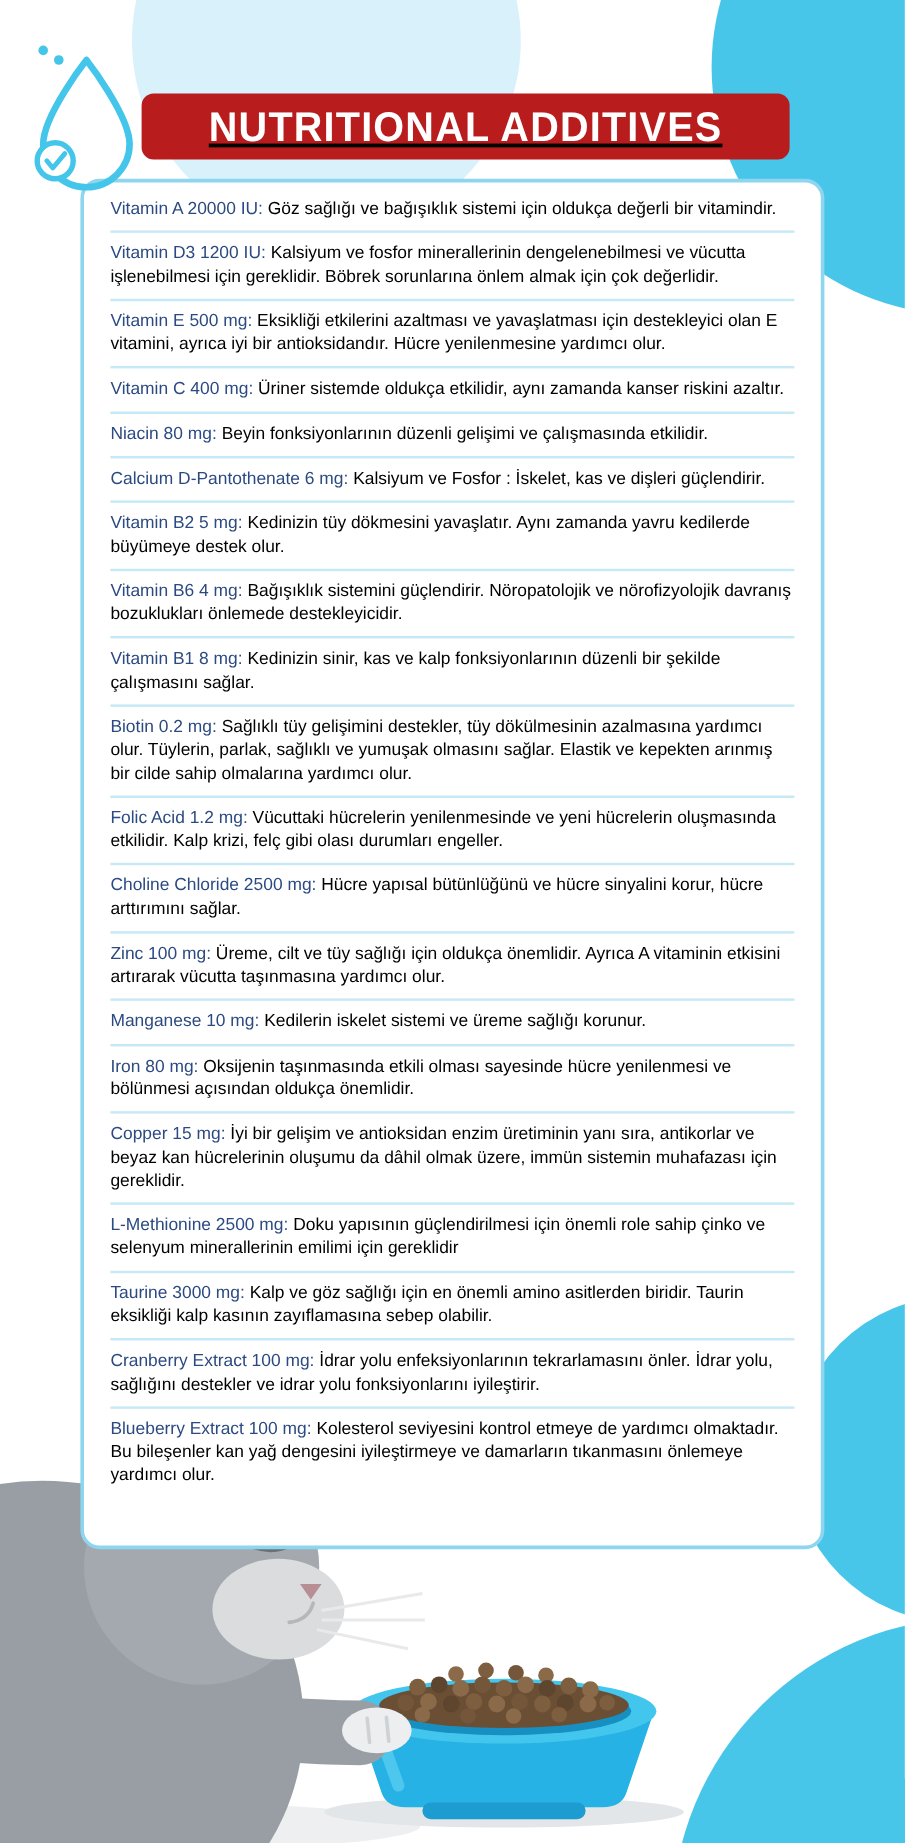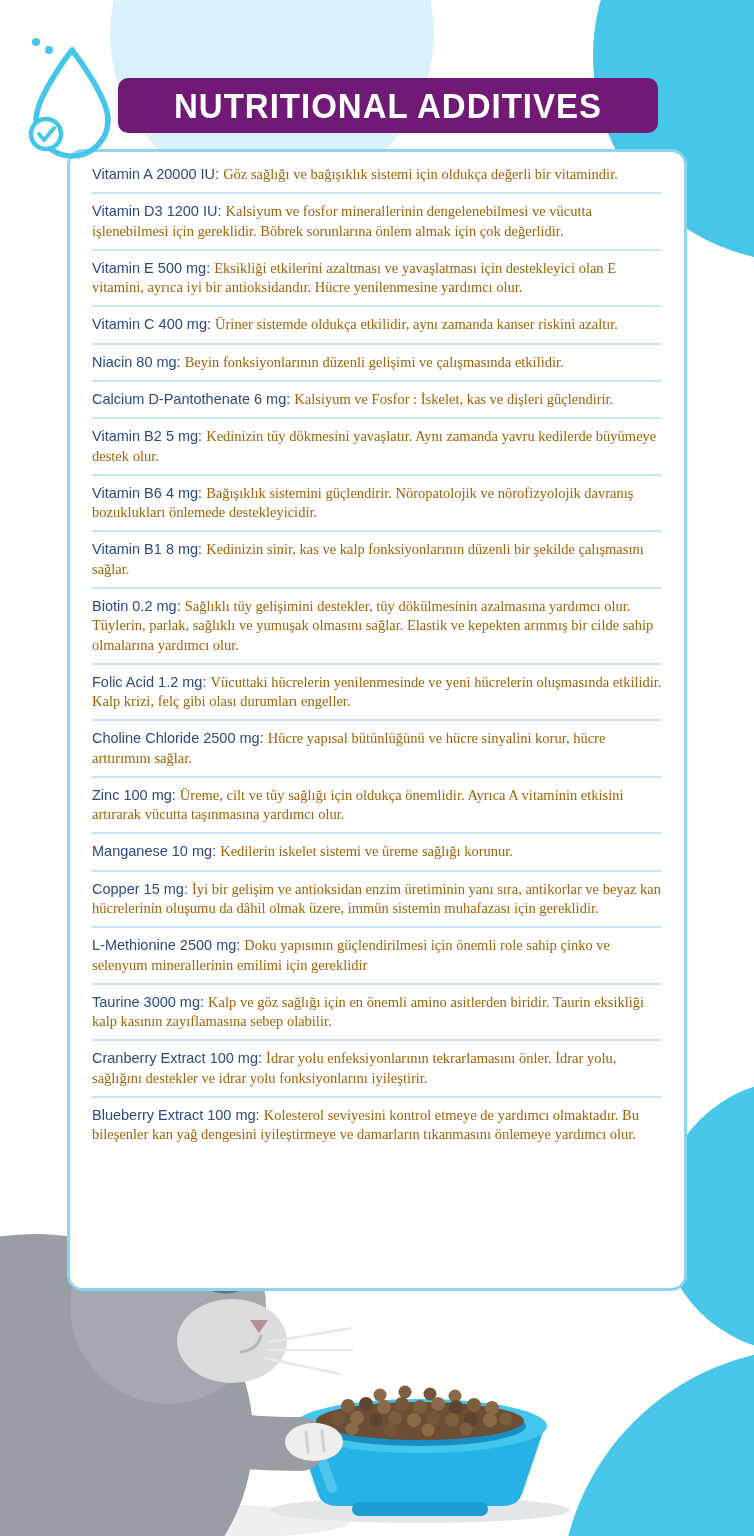--- a/index.html
+++ b/index.html
@@ -10,39 +10,39 @@
   .blob{position:absolute;border-radius:50%;z-index:0;}
   #blob-light{left:110px;top:-128px;width:324px;height:324px;background:#d8f1fb;}
   #blob-tr{left:593px;top:-150px;width:412px;height:412px;background:#47c6ea;}
   #blob-rm{left:660px;top:1080px;width:272px;height:272px;background:#47c6ea;}
   #blob-br{left:560px;top:1348px;width:504px;height:504px;background:#47c6ea;}
 
   #drop-icon{position:absolute;left:22px;top:34px;width:100px;height:126px;z-index:4;}
 
   #header-bar{
     position:absolute;left:118px;top:78px;width:540px;height:55px;
-    background:#701a75;border-radius:10px;z-index:4;
-    display:flex;align-items:center;justify-content:center;
+    background:#b91c1c;border-radius:10px;z-index:4;
+    display:flex;align-items:center;justify-content:center;text-decoration:underline;
   }
   #header-title{
     color:#ffffff;font-size:33px;font-weight:800;letter-spacing:1px;
     transform:scaleY(1.05);white-space:nowrap;
   }
 
   #panel{
     position:absolute;left:67px;top:149px;width:620px;height:1142px;
     box-sizing:border-box;background:#ffffff;
     border:3px solid #8ed5ef;border-radius:16px;
     padding:5px 22px;z-index:3;overflow:hidden;
   }
   .entry{padding:8px 0;border-bottom:2px solid #c5e9f6;}
   .entry:last-child{border-bottom:none;}
   .entry-text{margin:0;font-size:14.5px;line-height:1.33;}
   .nm{font-weight:400;color:#2b4a82;}
-  .ds{font-weight:400;color:#a16207;font-family:Liberation Serif, serif;}
+  .ds{font-weight:400;color:#000000;}
 
   #cat-scene{position:absolute;left:0;top:1136px;width:600px;height:400px;z-index:1;}
 </style>
 </head>
 <body>
 
 <div class="blob" id="blob-light"></div>
 <div class="blob" id="blob-tr"></div>
 <div class="blob" id="blob-rm"></div>
 <div class="blob" id="blob-br"></div>
@@ -113,20 +113,23 @@
   </div>
 
   <div class="entry">
     <p class="entry-text"><span class="nm">Zinc 100 mg:</span> <span class="ds">Üreme, cilt ve tüy sağlığı için oldukça önemlidir. Ayrıca A vitaminin etkisini artırarak vücutta taşınmasına yardımcı olur.</span></p>
   </div>
 
   <div class="entry">
     <p class="entry-text"><span class="nm">Manganese 10 mg:</span> <span class="ds">Kedilerin iskelet sistemi ve üreme sağlığı korunur.</span></p>
   </div>
 
+  <div class="entry">
+    <p class="entry-text"><span class="nm">Iron 80 mg:</span> <span class="ds">Oksijenin taşınmasında etkili olması sayesinde hücre yenilenmesi ve bölünmesi açısından oldukça önemlidir.</span></p>
+  </div>
 
   <div class="entry">
     <p class="entry-text"><span class="nm">Copper 15 mg:</span> <span class="ds">İyi bir gelişim ve antioksidan enzim üretiminin yanı sıra, antikorlar ve beyaz kan hücrelerinin oluşumu da dâhil olmak üzere, immün sistemin muhafazası için gereklidir.</span></p>
   </div>
 
   <div class="entry">
     <p class="entry-text"><span class="nm">L-Methionine 2500 mg:</span> <span class="ds">Doku yapısının güçlendirilmesi için önemli role sahip çinko ve selenyum minerallerinin emilimi için gereklidir</span></p>
   </div>
 
   <div class="entry">

